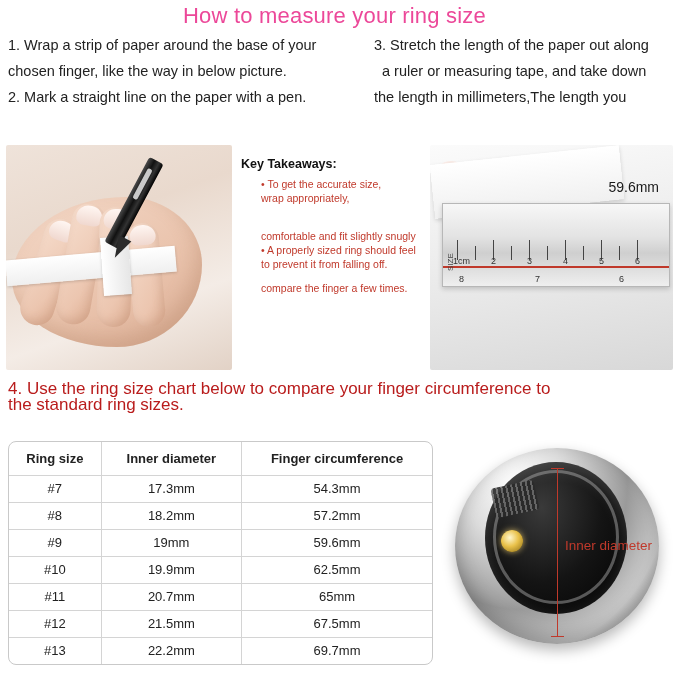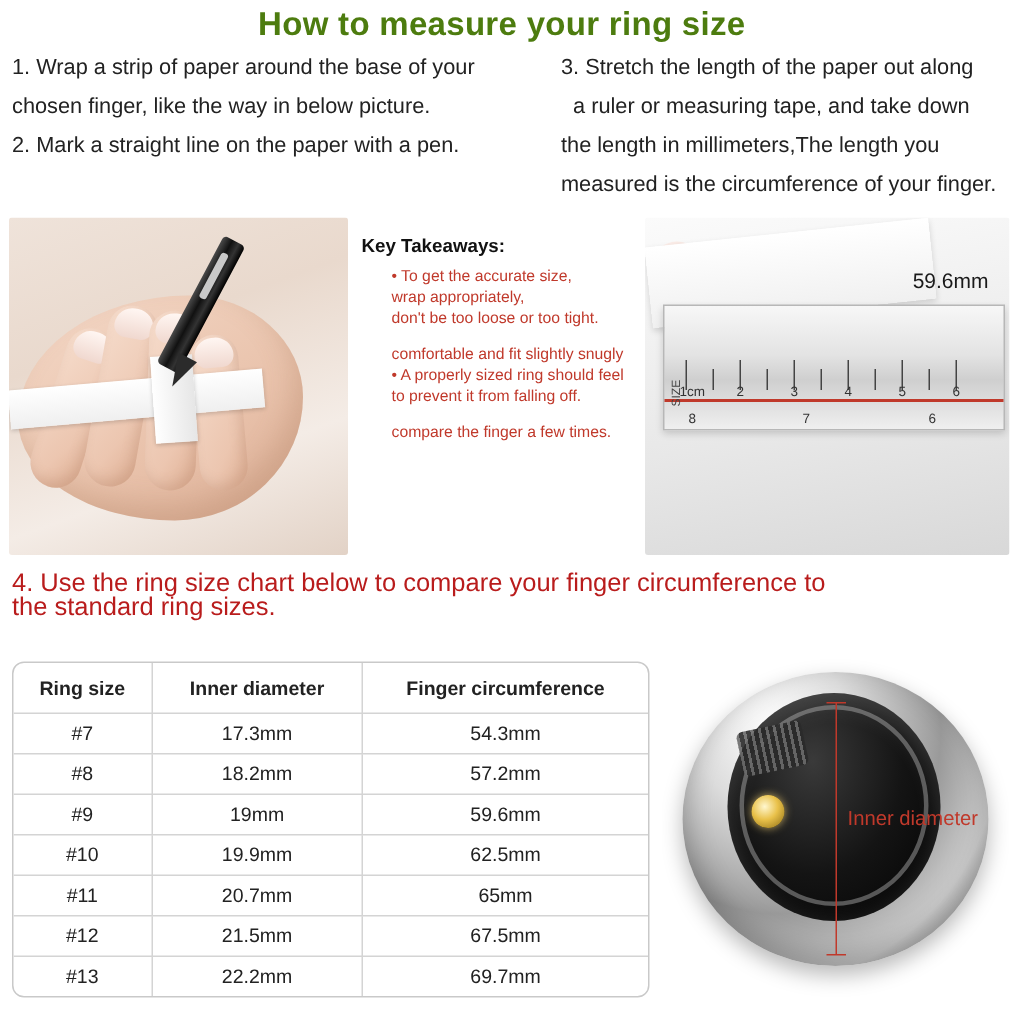--- a/index.html
+++ b/index.html
@@ -16,23 +16,23 @@
     width: 679px; height: 681px;
     background: #fff;
   }
 
   
   .title {
     position: absolute;
     top: 0px; left: 0; width: 669px;
     text-align: center;
     font-size: 22px;
-    font-weight: bold;
+    font-weight: normal;
     letter-spacing: 0.2px;
-    color: #4d7c0f;
+    color: #ec4899;
     padding-top: 3px;
   }
 
   
   .instr-left {
     position: absolute;
     left: 8px; top: 32px; width: 340px;
     font-size: 14.5px;
     line-height: 26px;
     color: #222;
@@ -308,21 +308,20 @@
   <div class="instr-left">
     <div>1. Wrap a strip of paper around the base of your</div>
     <div>chosen finger, like the way in below picture.</div>
     <div>2. Mark a straight line on the paper with a pen.</div>
   </div>
 
   <div class="instr-right">
     <div>3. Stretch the length of the paper out along</div>
     <div class="cont">a ruler or measuring tape, and take down</div>
     <div>the length in millimeters,The length you</div>
-    <div>measured is the circumference of your finger.</div>
   </div>
 
   <div class="photo-row">
 
     <div class="photo photo-left">
       <div class="ph-bg-left"></div>
       <div class="hand-shape">
         <div class="finger f1">
             <div class="nail" style="left:4px;top:2px;"></div>
           </div>
@@ -342,21 +341,20 @@
       <div class="pen-clip"></div>
       <div class="pen-tip"></div>
     </div>
 
     <div class="photo photo-mid">
       <div class="takeaways-title">Key Takeaways:</div>
 
       <div class="takeaway tk1">
         <span class="tk-line">• To get the accurate size,</span>
         <span class="tk-line">wrap appropriately,</span>
-        <span class="tk-line">don't be too loose or too tight.</span>
       </div>
 
       <div class="takeaway tk2">
         <span class="tk-line">comfortable and fit slightly snugly</span>
         <span class="tk-line">• A properly sized ring should feel</span>
         <span class="tk-line">to prevent it from falling off.</span>
       </div>
 
       <div class="takeaway tk3">
         <span class="tk-line">compare the finger a few times.</span>

